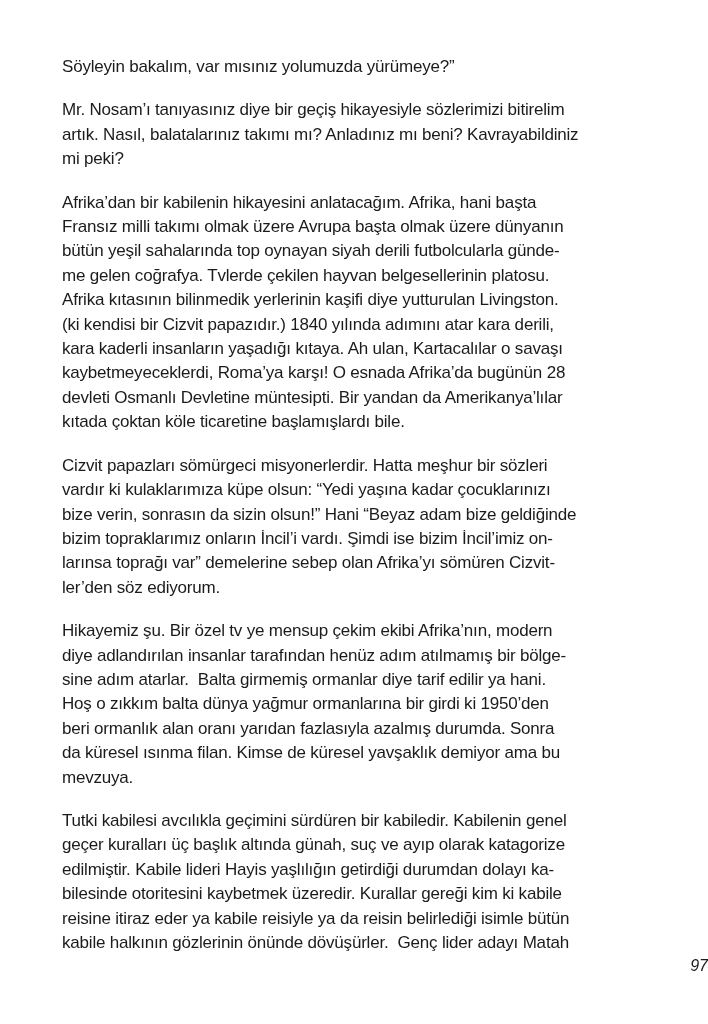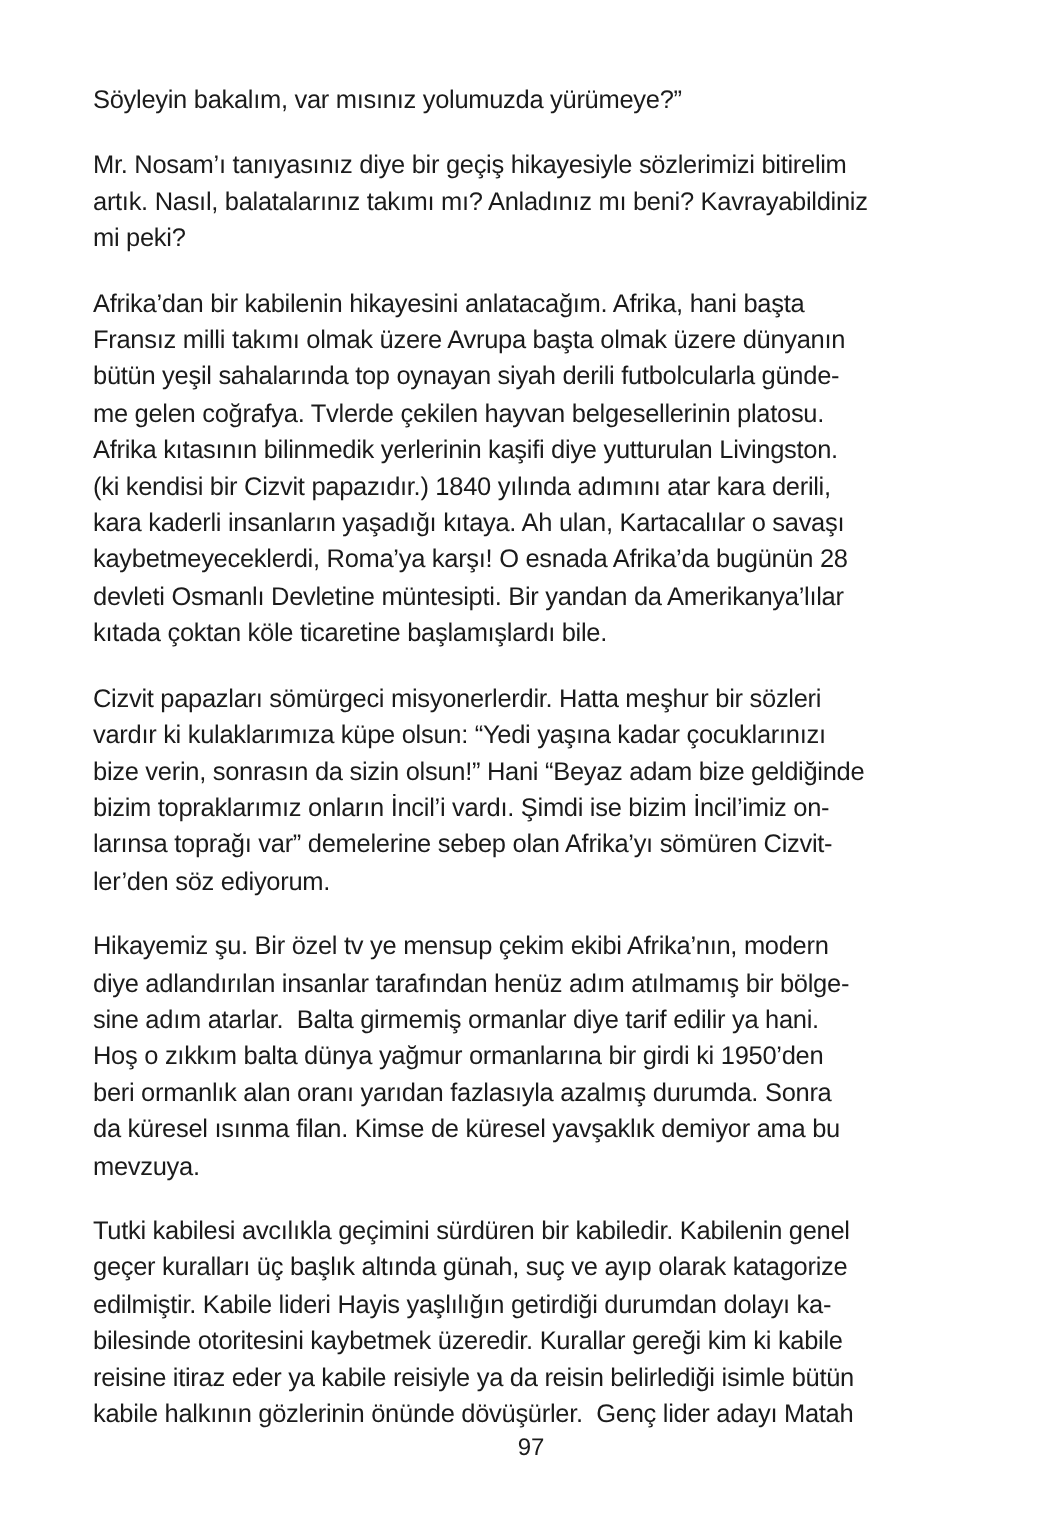--- a/index.html
+++ b/index.html
@@ -30,25 +30,26 @@
     font-weight: 400;
   }
   .para:last-child {
     margin-bottom: 0;
   }
   .page-number {
     position: absolute;
     left: 0;
     right: 0;
     top: 957px;
-    text-align: center;
+    text-align: right;
     font-size: 16px;
     line-height: 18px;
     letter-spacing: 0;
     color: #1b1b1b;
+    font-style: italic;
   }
 </style>
 </head>
 <body>
 
 <div class="page">
   <div class="text-block">
     <p class="para">Söyleyin bakalım, var mısınız yolumuzda yürümeye?”</p>
     <p class="para">Mr. Nosam’ı tanıyasınız diye bir geçiş hikayesiyle sözlerimizi bitirelim
 artık. Nasıl, balatalarınız takımı mı? Anladınız mı beni? Kavrayabildiniz

